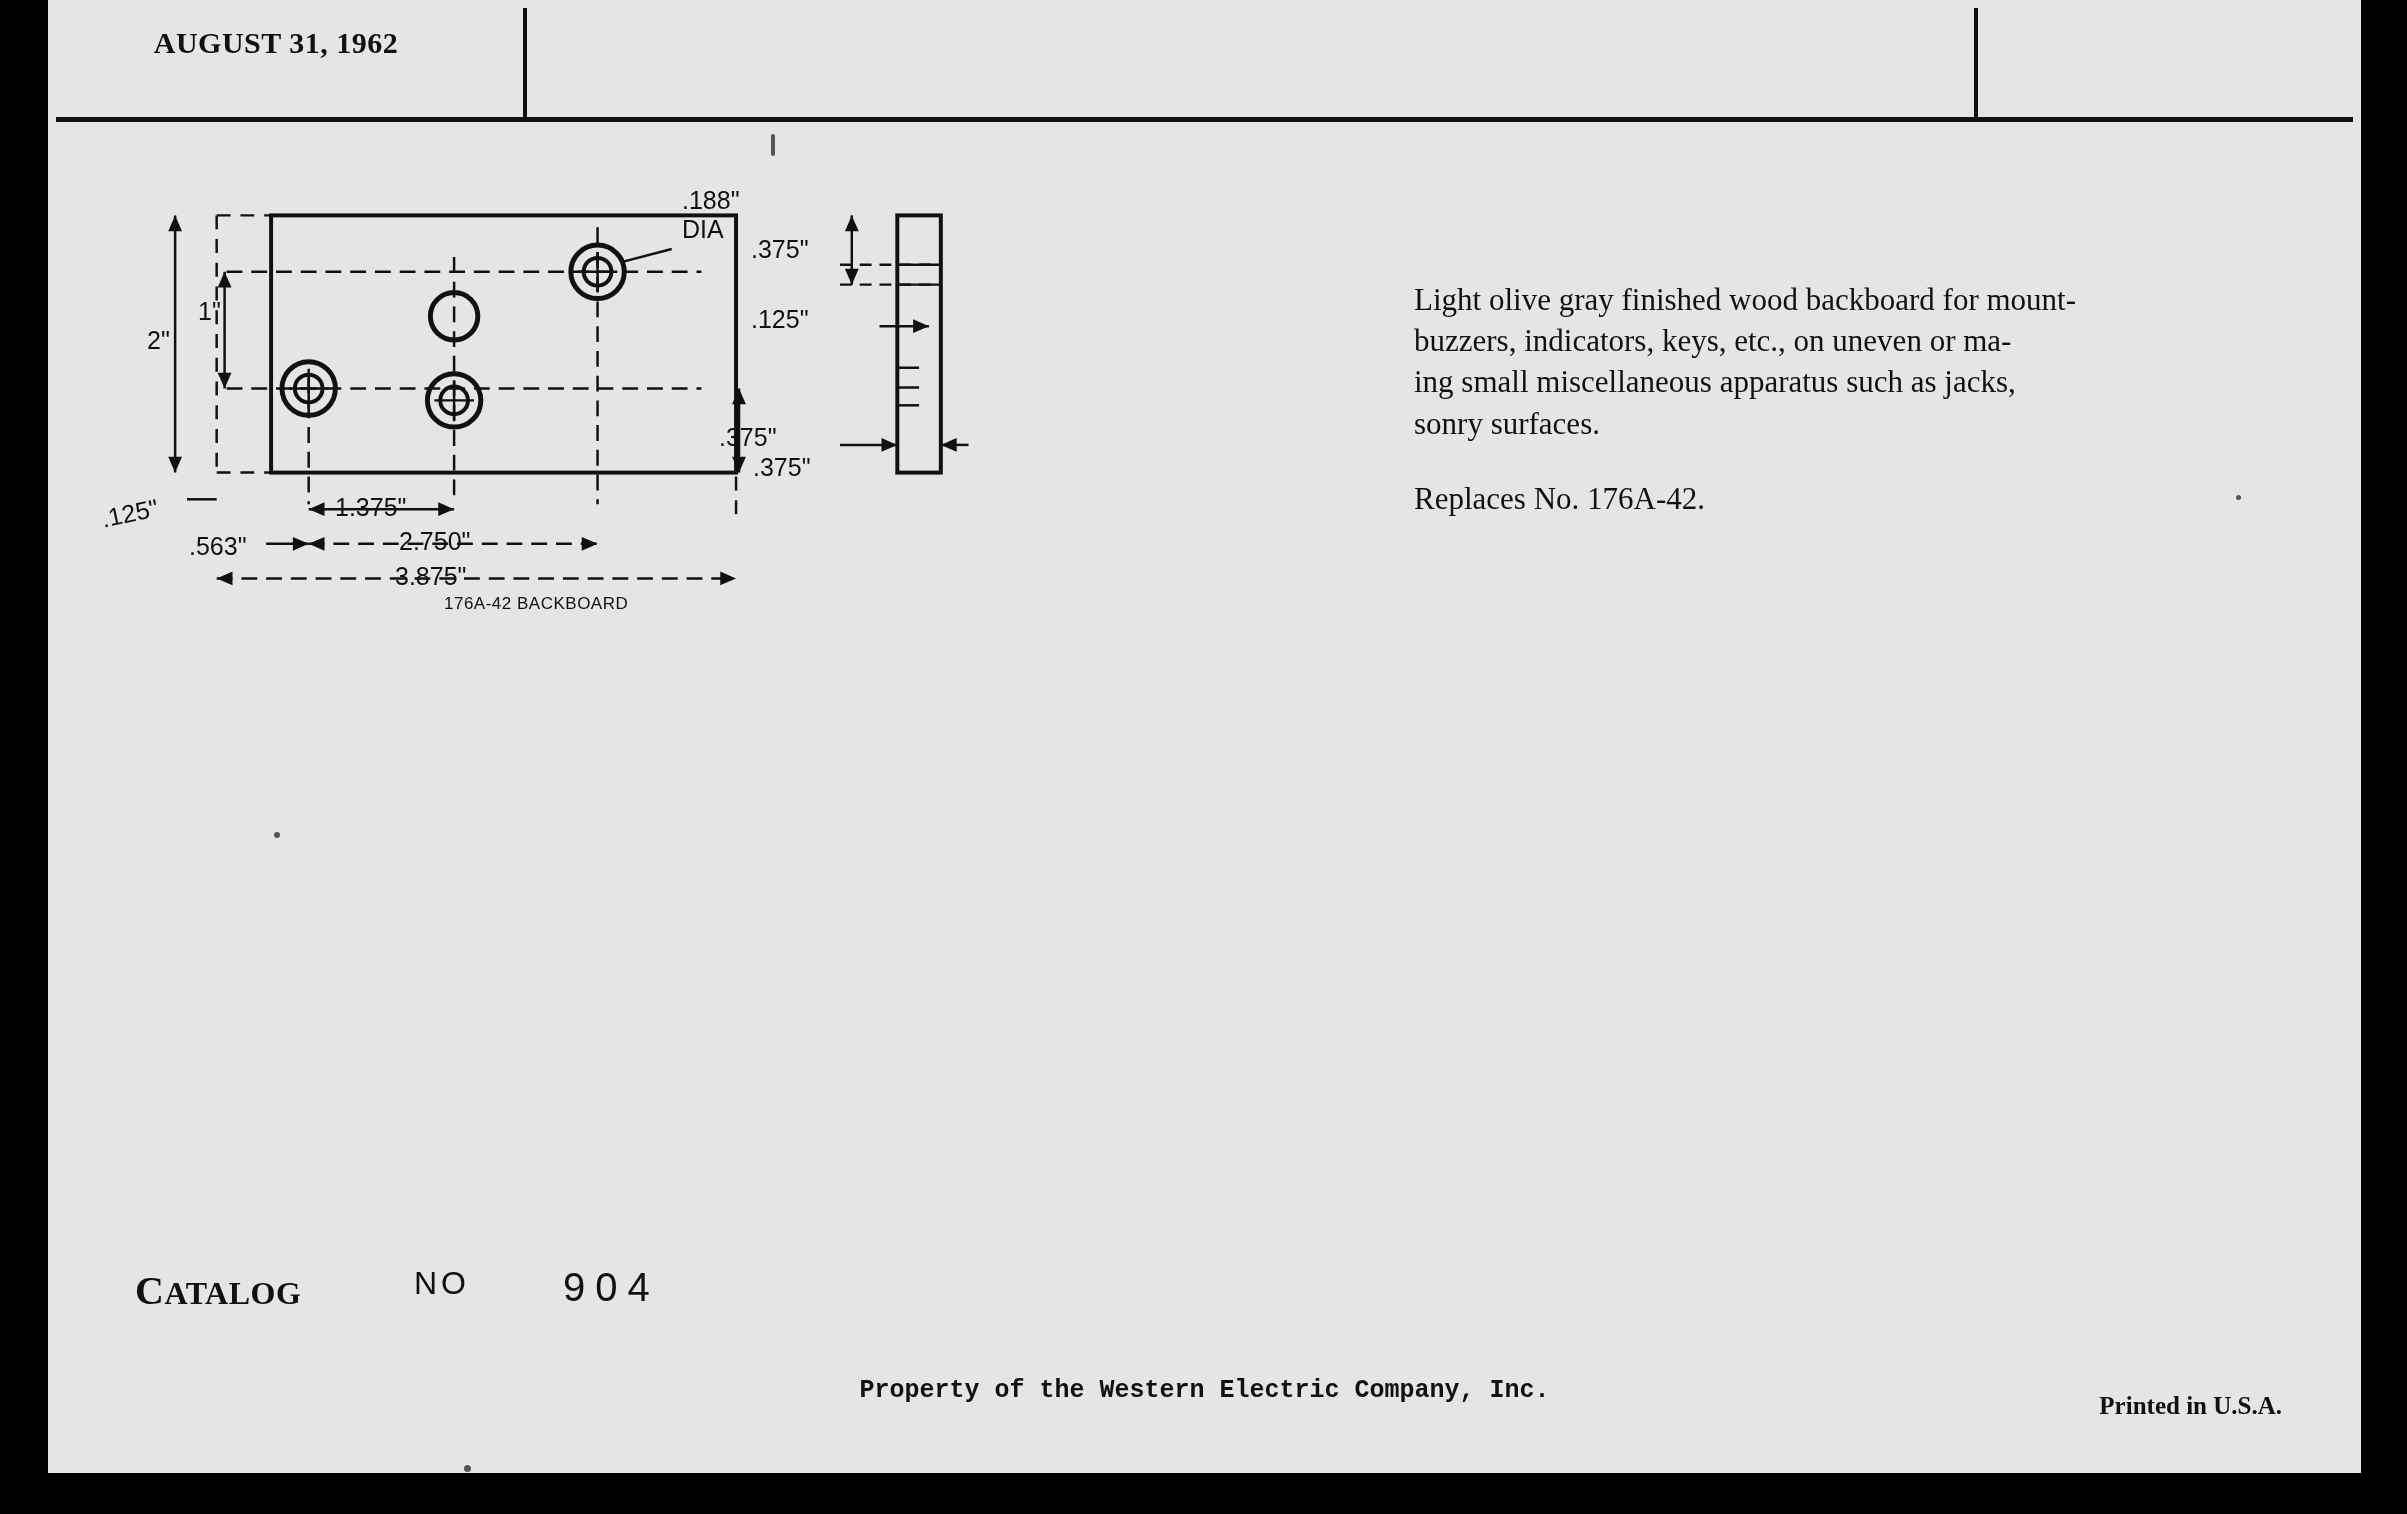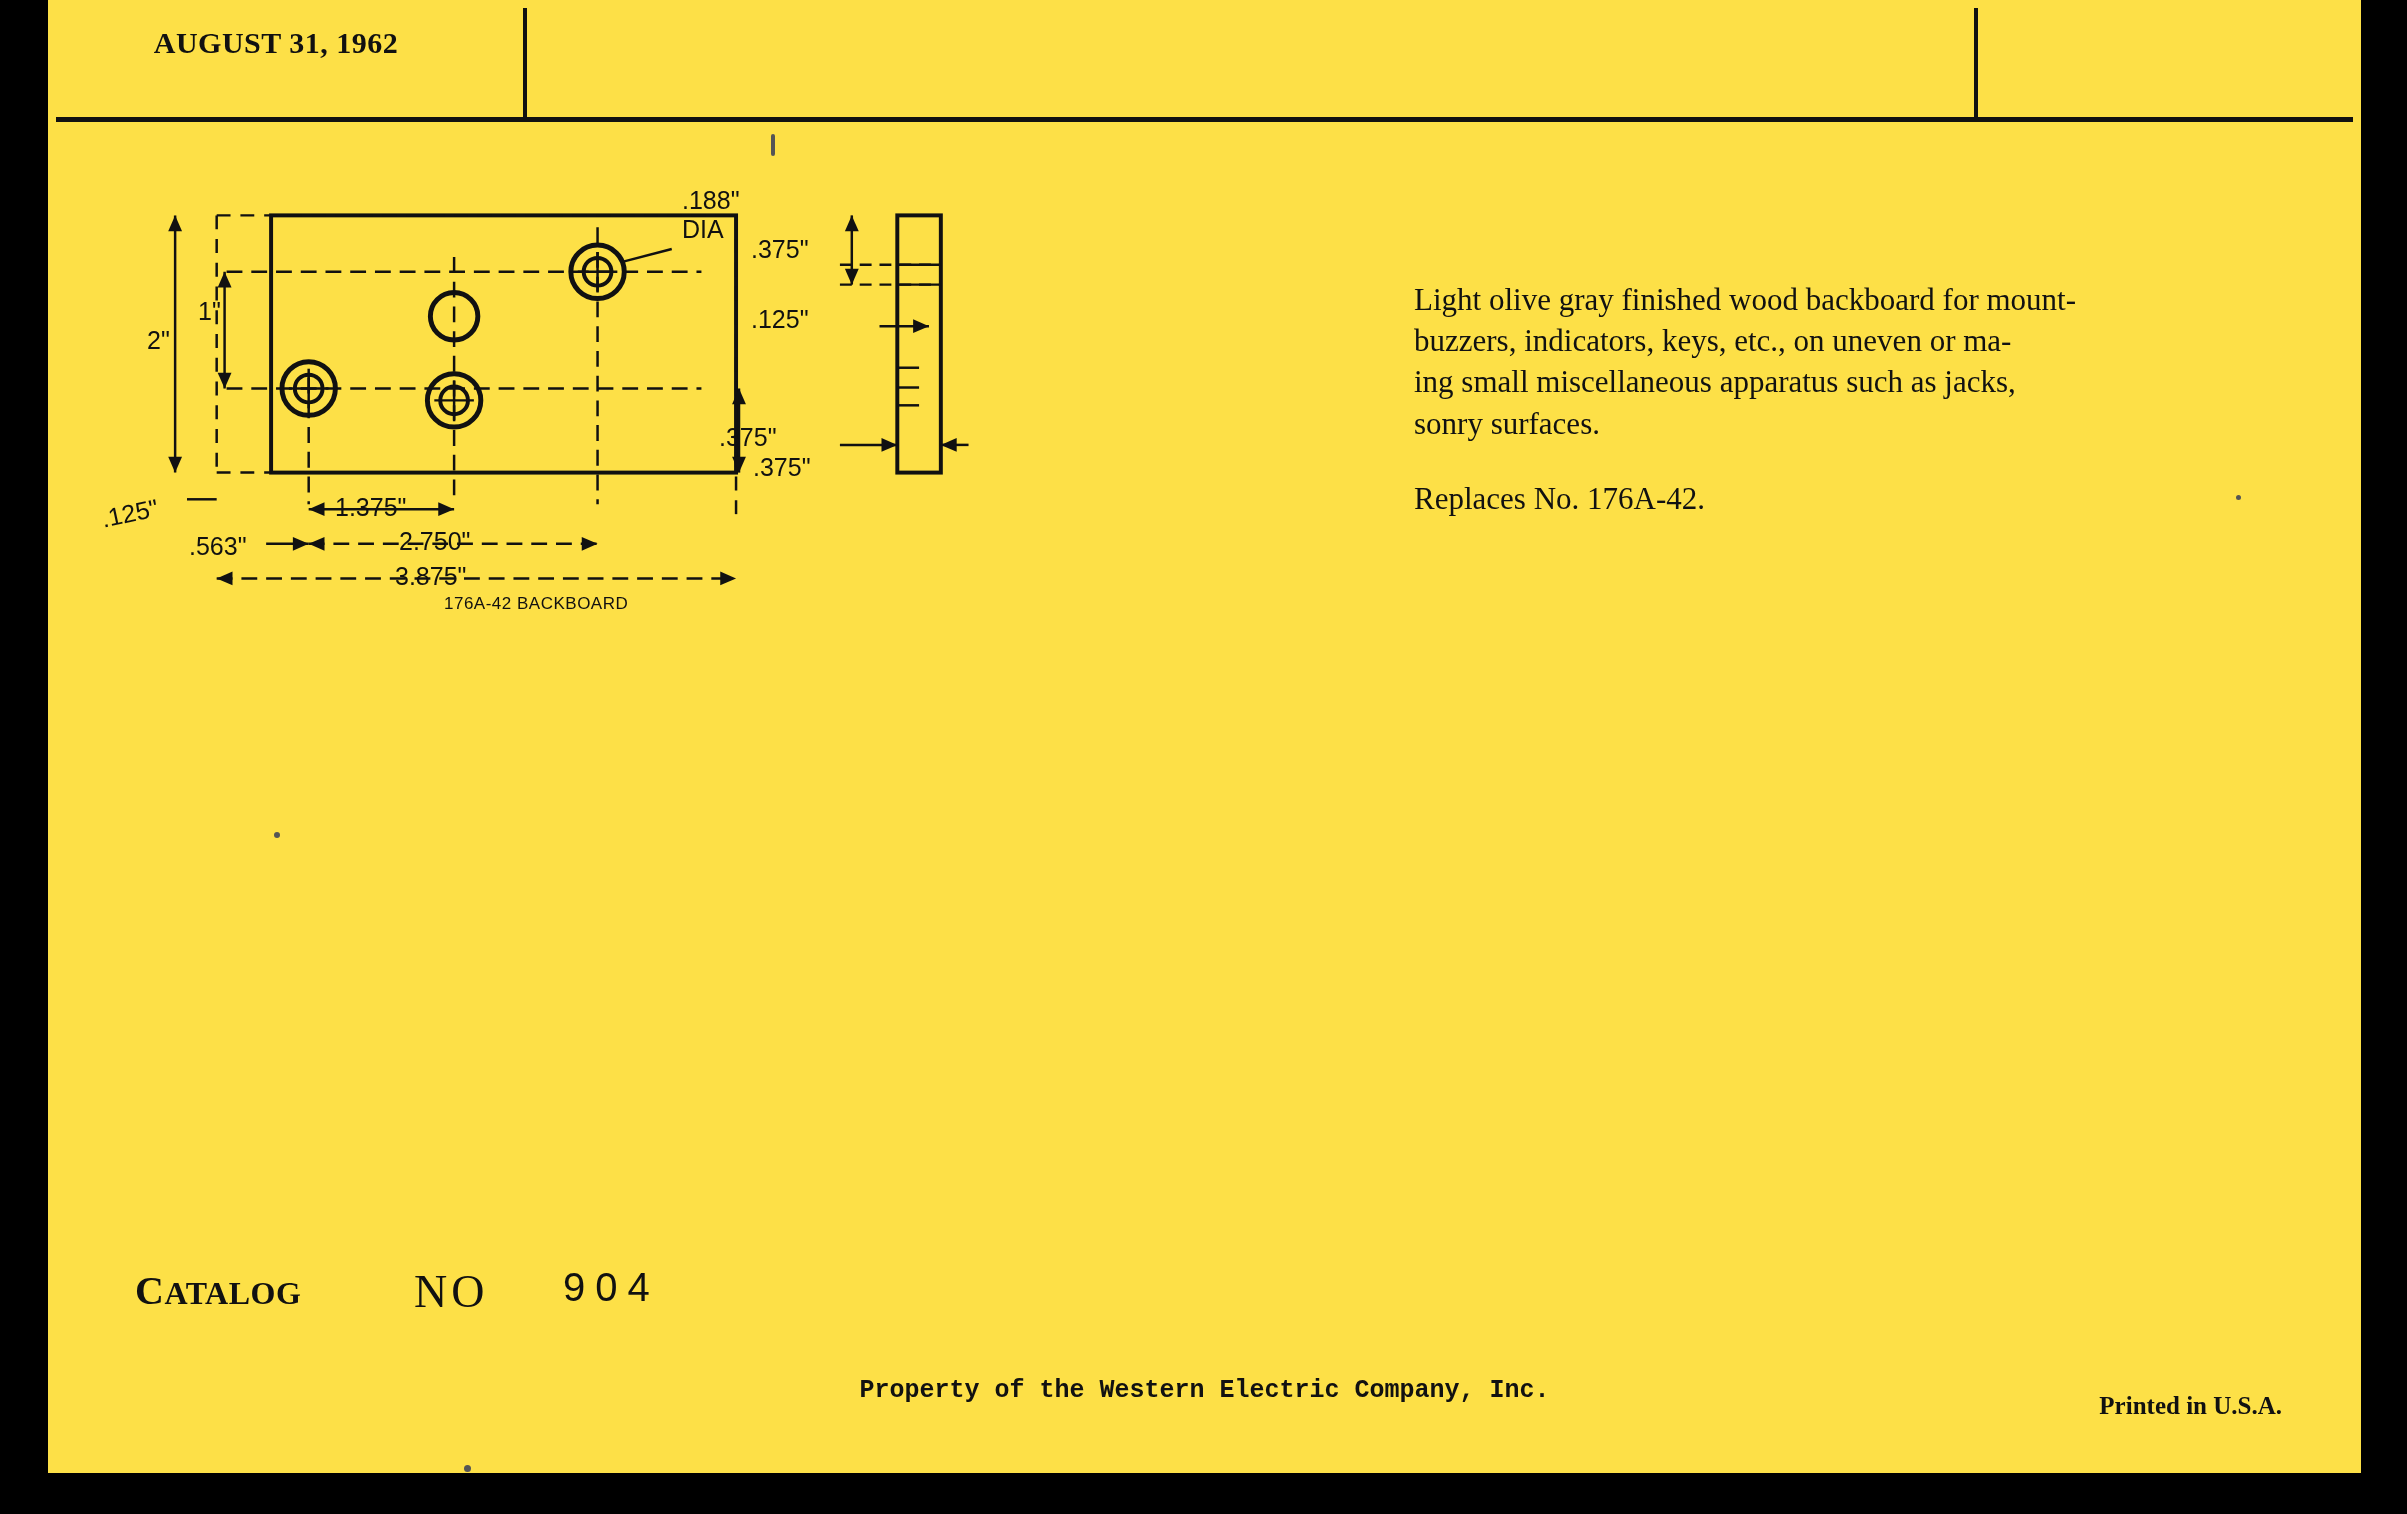--- a/index.html
+++ b/index.html
@@ -12,21 +12,21 @@
     height: 1515px;
     overflow: hidden;
     font-family: "Liberation Serif", serif;
   }
   .page {
     position: absolute;
     left: 48px;
     top: 0px;
     width: 2313px;
     height: 1473px;
-    background: #fde047;
+    background: #e5e5e5;
   }
   
   .header {
     position: absolute;
     left: 0;
     top: 0;
     width: 2313px;
     height: 117px;
   }
   .header-rule {
@@ -140,22 +140,22 @@
     color: #111;
     letter-spacing: 0.5px;
   }
   .catalog .small-caps {
     font-size: 32px;
   }
   .catalog-no {
     position: absolute;
     left: 366px;
     top: 1265px;
-    font-family: Liberation Serif, serif;
-    font-size: 46px;
+    font-family: Liberation Sans, sans-serif;
+    font-size: 32px;
     letter-spacing: 4px;
     color: #111;
   }
   .catalog-num {
     position: absolute;
     left: 515px;
     top: 1265px;
     font-family: "Liberation Sans", sans-serif;
     font-size: 40px;
     letter-spacing: 10px;

